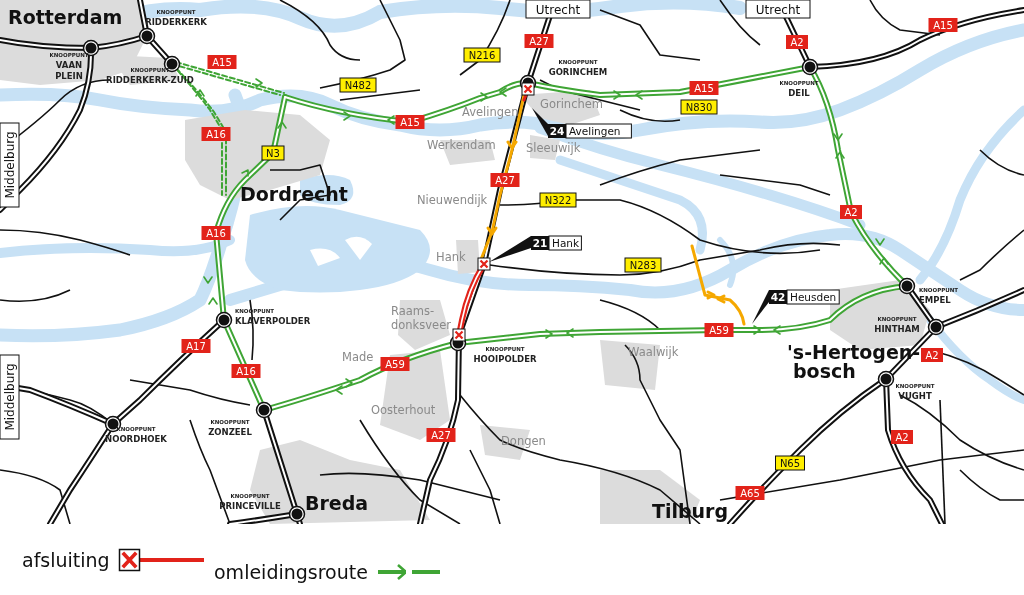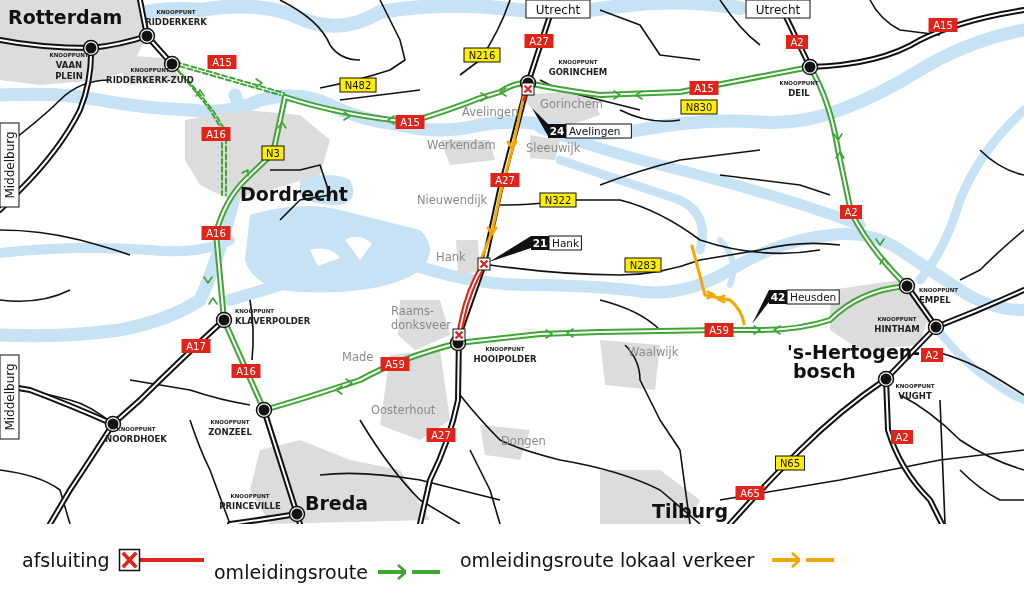--- a/index.html
+++ b/index.html
@@ -497,21 +497,13 @@
     </svg>
   </div>
   <div class="leg-item" style="left:214px;margin-top:12px;">
     <span>omleidingsroute</span>
     <svg width="66" height="24" viewBox="0 0 66 24">
       <line x1="2" y1="12" x2="64" y2="12" stroke="#3fa535" stroke-width="4"></line>
       <path d="M22,5 L30,12 L22,19" fill="none" stroke="#3fa535" stroke-width="2.6"></path>
       <line x1="30" y1="12" x2="36" y2="12" stroke="#fff" stroke-width="4"></line>
     </svg>
   </div>
-  <div class="leg-item" style="left:460px;">
-    <span>omleidingsroute lokaal verkeer</span>
-    <svg width="66" height="24" viewBox="0 0 66 24" style="margin-left:16px;">
-      <line x1="2" y1="12" x2="64" y2="12" stroke="#f5a800" stroke-width="4"></line>
-      <path d="M22,5 L30,12 L22,19" fill="none" stroke="#f5a800" stroke-width="2.6"></path>
-      <line x1="30" y1="12" x2="36" y2="12" stroke="#fff" stroke-width="4"></line>
-    </svg>
-  </div>
 </div>
 
 </body></html>

